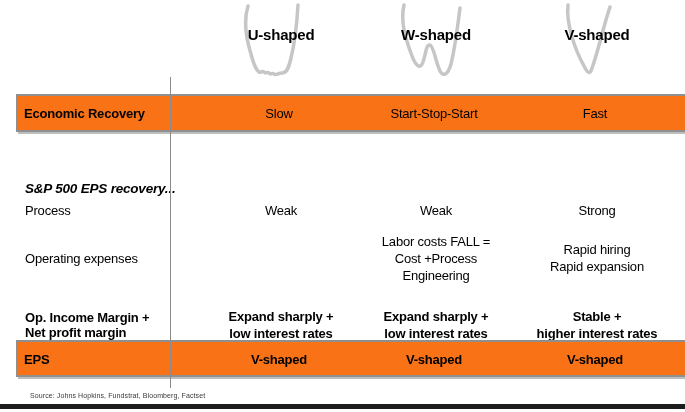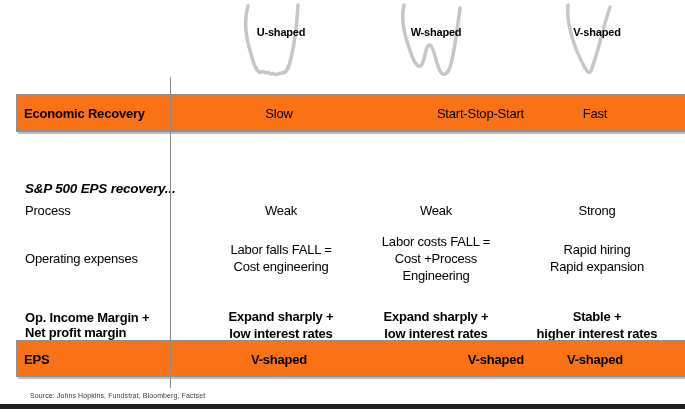--- a/index.html
+++ b/index.html
@@ -4,32 +4,32 @@
 <style>
   html,body{margin:0;padding:0;background:#fff;}
   .canvas{
     position:relative;width:685px;height:412px;background:#ffffff;overflow:hidden;
     font-family:"Liberation Sans",sans-serif;color:#000;
   }
   
   .curve{position:absolute;pointer-events:none;}
   .hdr-label{
     position:absolute;width:180px;text-align:center;
-    font-size:11px;font-weight:bold;letter-spacing:-0.2px;
+    font-size:15px;font-weight:bold;letter-spacing:-0.2px;
   }
   
   .vline{position:absolute;left:170px;top:77px;width:1px;height:311px;background:#8b8b8b;z-index:5;}
   
   .band{
     position:absolute;left:16px;width:684px;height:38px;box-sizing:border-box;
     background:#f97316;border:2px solid #8f8f8f;
     box-shadow:2px 2px 0 rgba(110,110,110,0.45);
   }
   .band .row-label{left:6px;}
-  .band .cell.c2{left:171px;} .band .cell.c3{left:326px;text-align:right;} .band .cell.c4{left:487px;}
+  .band .cell.c2{left:171px;} .band .cell.c3{left:326px;} .band .cell.c4{left:487px;}
   
   .row{position:absolute;left:0;width:685px;}
   .row-label{
     position:absolute;left:25px;top:50%;transform:translateY(-50%);
     font-size:13px;white-space:pre-line;letter-spacing:-0.2px;
   }
   .cell{
     position:absolute;width:180px;text-align:center;top:50%;transform:translateY(-50%);
     font-size:13px;line-height:17px;white-space:pre-line;letter-spacing:-0.2px;
   }
@@ -75,22 +75,20 @@
 
   <div class="row" style="top:200px;height:20px;">
     <div class="row-label">Process</div>
     <div class="cell c2">Weak</div>
     <div class="cell c3">Weak</div>
     <div class="cell c4">Strong</div>
   </div>
 
   <div class="row" style="top:227px;height:62px;">
     <div class="row-label">Operating expenses</div>
-    <div class="cell c2">Labor falls FALL =
-Cost engineering</div>
     <div class="cell c3">Labor costs FALL =
 Cost +Process
 Engineering</div>
     <div class="cell c4">Rapid hiring
 Rapid expansion</div>
   </div>
 
   <div class="row" style="top:304px;height:42px;font-weight:bold;">
     <div class="row-label">Op. Income Margin +
 Net profit margin</div>

